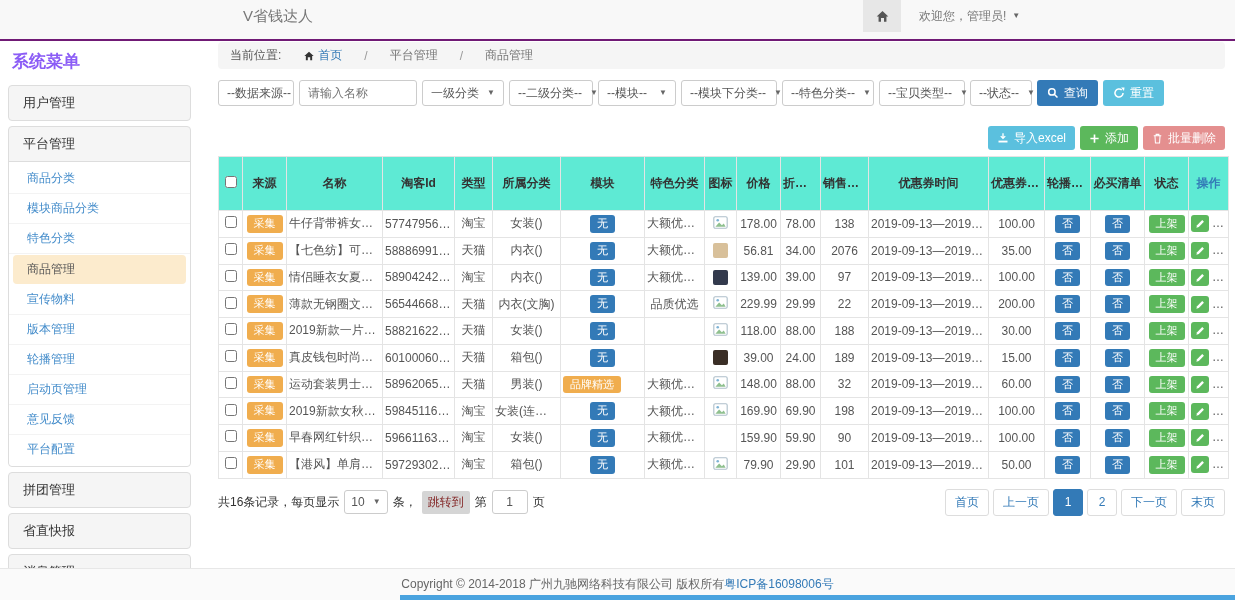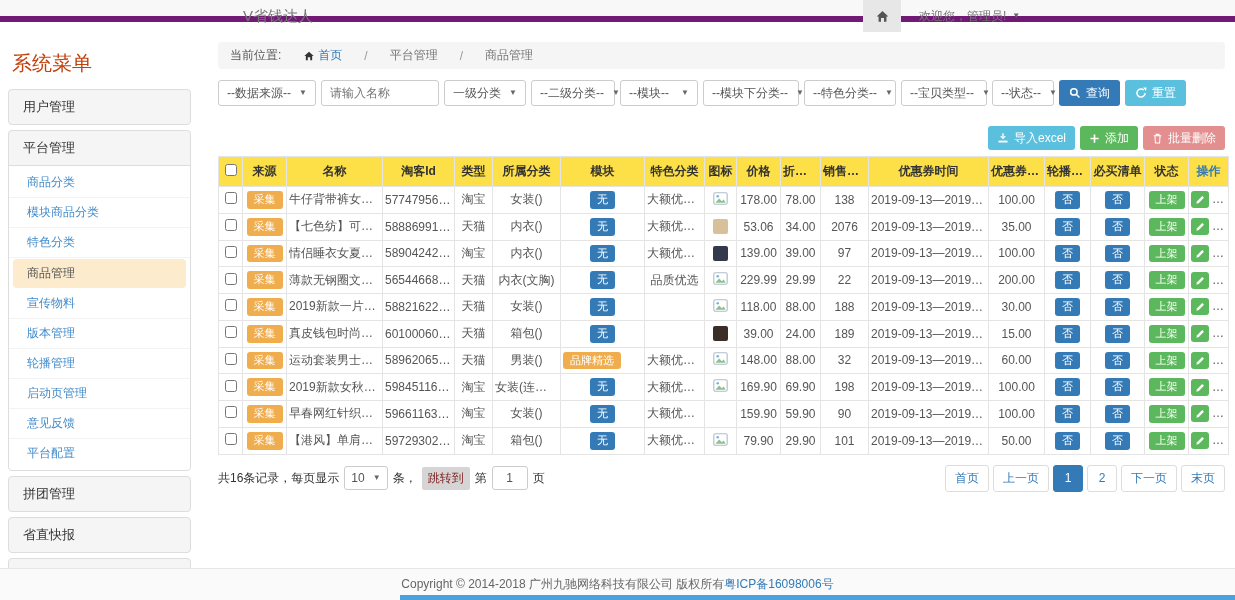--- a/index.html
+++ b/index.html
@@ -1,30 +1,30 @@
 <!DOCTYPE html>
 <html style="--c-primary: #337ab7; --c-info: #5bc0de; --c-success: #5cb85c; --c-danger: #d9534f; --c-warning: #f0ad4e; --c-batch_delete: #e48f8f; --c-active_menu_bg: #fcebcd; --c-link: #428bca; --c-bottom_bar: #4aa3df;"><head>
 <meta charset="utf-8">
 <style>
   *{box-sizing:border-box;margin:0;padding:0}
   html,body{width:1235px;height:600px}
   body{position:relative;overflow:hidden;font-family:"Liberation Sans",sans-serif;background:#fff;font-size:12px;color:#555}
 
   
-  .topbar{height:22px;background:#f8f8f8;border-bottom:6px solid #701a75;position:relative;z-index:4}
+  .topbar{height:41px;background:#f8f8f8;border-bottom:2px solid #701a75;position:relative;z-index:4}
   .brand{position:absolute;left:243px;top:0;line-height:32px;font-size:15px;color:#777}
   .top-right{position:absolute;left:863px;top:0;height:32px;display:flex;align-items:stretch}
   .home-btn{width:38px;background:#e7e7e7;display:flex;align-items:center;justify-content:center;cursor:pointer}
   .welcome{display:flex;align-items:center;gap:6px;padding-left:18px;color:#777;cursor:pointer}
   .caret{font-size:8px;color:#666;margin-left:8px;line-height:1}
   .welcome .caret{margin-left:0}
 
   
   .sidebar{position:absolute;left:8px;top:42px;width:183px}
-  .sidebar-title{color:#c2410c;font-weight:400;font-size:20px;padding:8px 4px 12px}
+  .sidebar-title{color:#8b5cf6;font-weight:700;font-size:17px;padding:8px 4px 12px}
   .panel{background:#f5f5f5;border:1px solid #ddd;border-radius:4px;margin-bottom:5px}
   .panel-h{padding:8px 14px;font-size:13px;color:#333;cursor:pointer}
   .panel-b{background:#fff;border-top:1px solid #ddd;border-radius:0 0 4px 4px;padding:2px 0}
   .sub-item{padding:6px 18px;font-size:12px;color:var(--c-link,#428bca);border-bottom:1px solid #f3f3f3;cursor:pointer}
   .sub-item:last-child{border-bottom:none}
   .sub-item.active{background:var(--c-active_menu_bg,#fcebcd);border-radius:4px;margin:1px 4px;color:#555;border-bottom:none;padding:6px 14px}
 
   
   .main{position:absolute;left:218px;top:42px;width:1007px}
   .breadcrumb{background:#f5f5f5;border-radius:4px;padding:5px 12px;color:#555;display:flex;align-items:center;gap:22px}
@@ -40,21 +40,21 @@
   .btn-reset{background:var(--c-info,#5bc0de)}
 
   .toolbar{margin-top:20px;display:flex;justify-content:flex-end;gap:5px}
   .toolbar .btn{height:24px;padding:0 9px}
   .btn-import{background:var(--c-info,#5bc0de)}
   .btn-add{background:var(--c-success,#5cb85c)}
   .btn-batch{background:var(--c-batch_delete,#e48f8f)}
 
   table{width:100%;border-collapse:collapse;margin-top:6px;table-layout:fixed}
   th,td{border:1px solid #e4e4e4;text-align:center;padding:4px 2px;color:#555;font-size:12px;overflow:hidden;white-space:nowrap;text-overflow:ellipsis}
-  th{color:#333;font-weight:700;padding:6px 2px;background:#fde047}
+  th{color:#333;font-weight:700;padding:18px 2px;background:#5eead4}
   th.op-head{color:var(--c-primary,#337ab7)}
   .bdg{display:inline-block;border-radius:3px;color:#fff;font-size:11px;padding:2px 7px;line-height:1.25}
   .bdg-orange{background:var(--c-warning,#f0ad4e)}
   .bdg-blue{background:var(--c-primary,#337ab7);cursor:pointer}
   .bdg-green{background:var(--c-success,#5cb85c);cursor:pointer}
   .module-text{margin-left:3px;color:#555}
   .op-btn{display:inline-flex;align-items:center;justify-content:center;width:18px;height:17px;border:none;border-radius:3px;cursor:pointer;vertical-align:middle}
   .op-edit{background:var(--c-success,#5cb85c);margin-right:3px}
   .op-del{background:var(--c-danger,#d9534f)}
   .thumb{display:inline-block;width:15px;height:15px;border-radius:2px;vertical-align:middle}
@@ -144,21 +144,21 @@
       </span>
       <span>首页</span>
     </span>
     <span class="bc-sep">/</span>
     <span class="bc-item">平台管理</span>
     <span class="bc-sep">/</span>
     <span class="bc-item">商品管理</span>
   </div>
 
   <div class="filter-row" id="filter-row">
-      <div class="ctl" style="width: 98px;">
+      <div class="ctl" style="width: 76px;">
         <span>--数据来源--</span>
         <span class="caret">▼</span>
       </div>
       <input class="name-input" placeholder="请输入名称" style="">
       <div class="ctl" style="width: 82px;">
         <span>一级分类</span>
         <span class="caret">▼</span>
       </div>
       <div class="ctl" style="width: 84px;">
         <span>--二级分类--</span>
@@ -297,21 +297,21 @@
         <tr>
           <td><input type="checkbox" style=""></td>
           <td><span class="bdg bdg-orange">采集</span></td>
           <td>【七色纺】可爱纯棉家...</td>
           <td>588869917501</td>
           <td>天猫</td>
           <td>内衣()</td>
           <td><span class="bdg bdg-blue">无</span></td>
           <td>大额优惠券</td>
           <td><span class="thumb thumb-tan"></span></td>
-          <td>53.06</td>
+          <td>56.81</td>
           <td>34.00</td>
           <td>2076</td>
           <td>2019-09-13—2019-09-18</td>
           <td>35.00</td>
           <td><span class="bdg bdg-blue">否</span></td>
           <td><span class="bdg bdg-blue">否</span></td>
           <td><span class="bdg bdg-green">上架</span></td>
           <td><button class="op-btn op-edit">
               <span class="i">
                 <svg width="11" height="11" viewBox="0 0 16 16">

